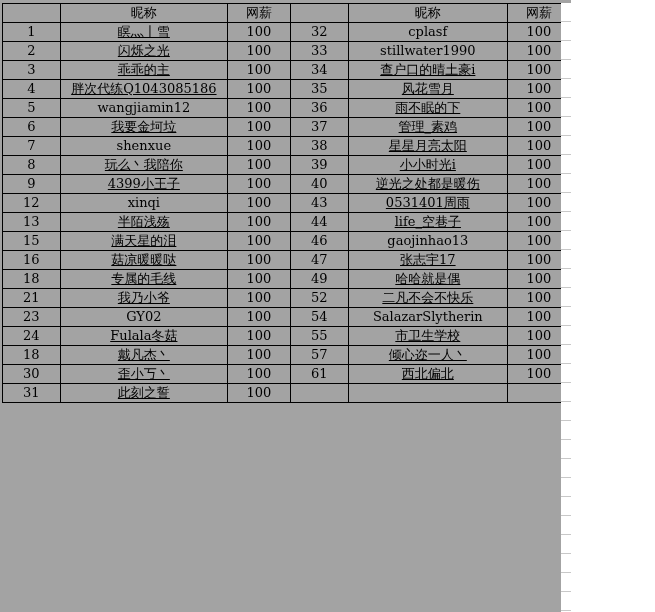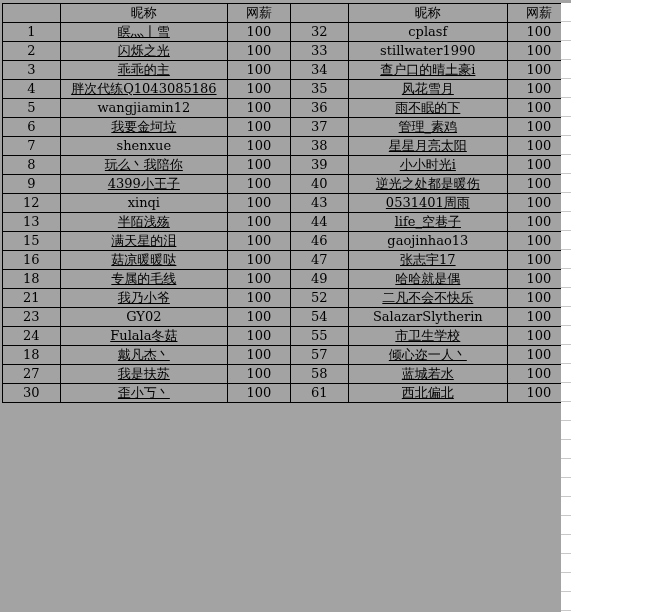--- a/index.html
+++ b/index.html
@@ -205,31 +205,31 @@
         </tr>
         <tr>
           <td>18</td>
           <td class="u">戴凡杰丶</td>
           <td>100</td>
           <td>57</td>
           <td class="u">倾心迩一人丶</td>
           <td>100</td>
         </tr>
         <tr>
-          <td>27</td>
-          <td class="u">我是扶苏</td>
-          <td>100</td>
-          <td>58</td>
-          <td class="u">蓝城若水</td>
-          <td>100</td>
-        </tr>
-        <tr>
           <td>30</td>
           <td class="u">歪小丂丶</td>
           <td>100</td>
           <td>61</td>
           <td class="u">西北偏北</td>
           <td>100</td>
+        </tr>
+        <tr>
+          <td>31</td>
+          <td class="u">此刻之誓</td>
+          <td>100</td>
+          <td></td>
+          <td></td>
+          <td></td>
         </tr>
       </tbody>
   </table>
   <div class="gridline-strip"></div>
 </div>
 
 </body></html>

